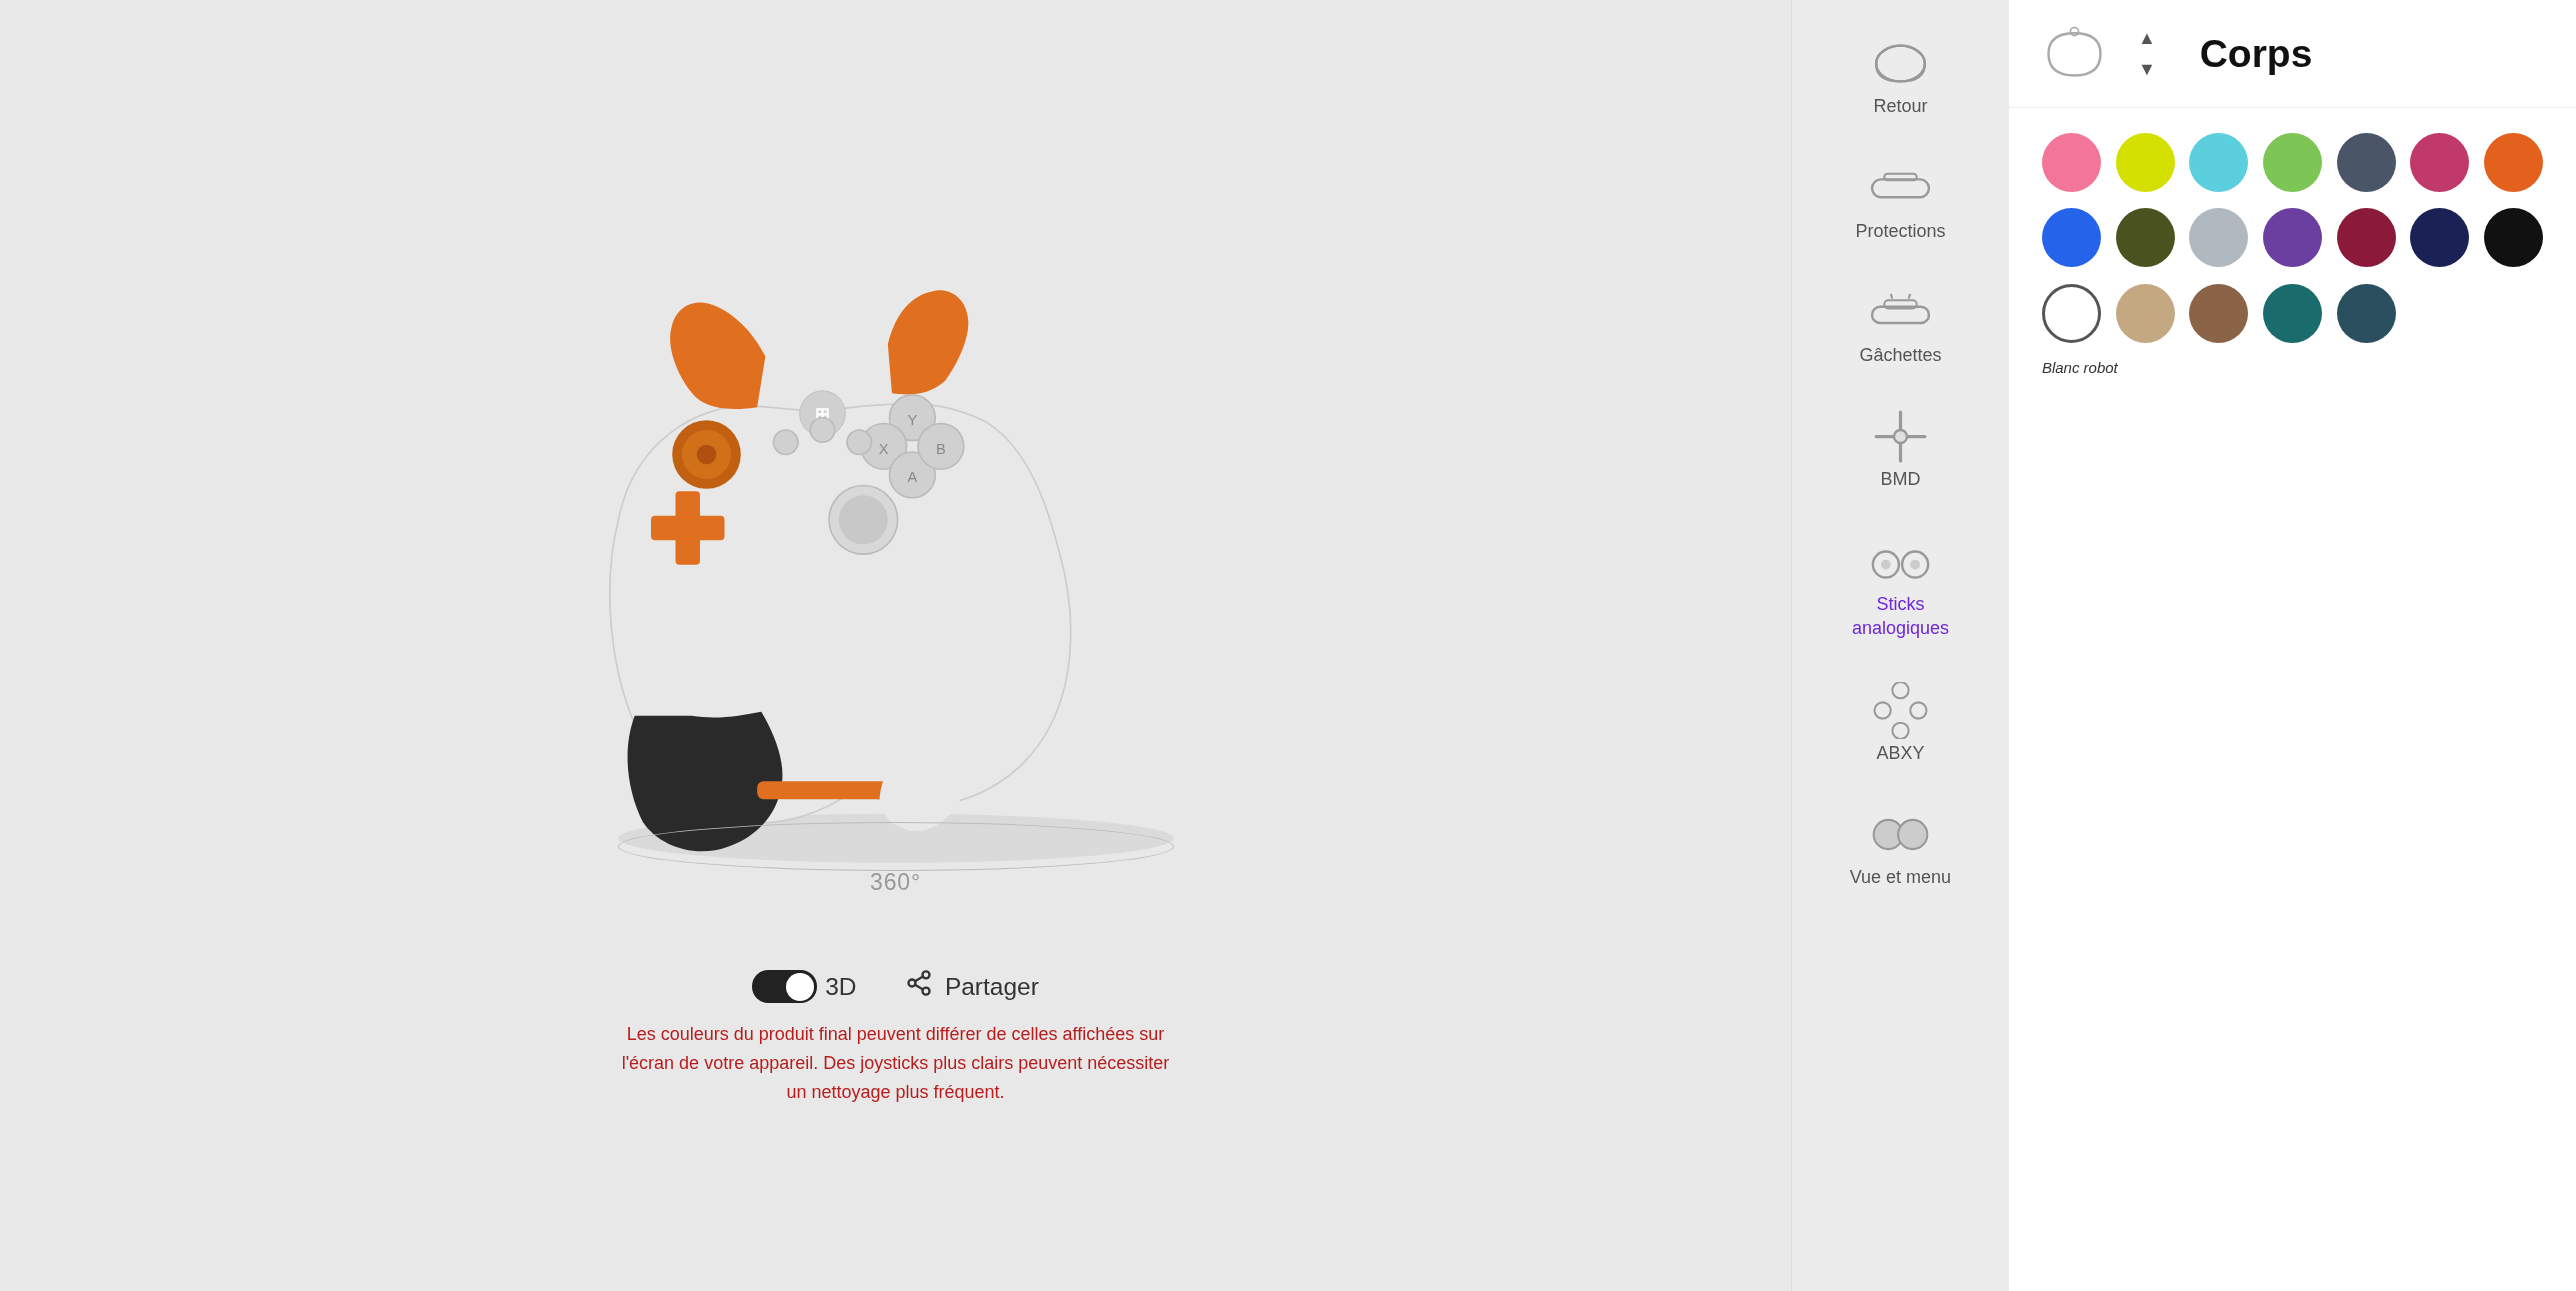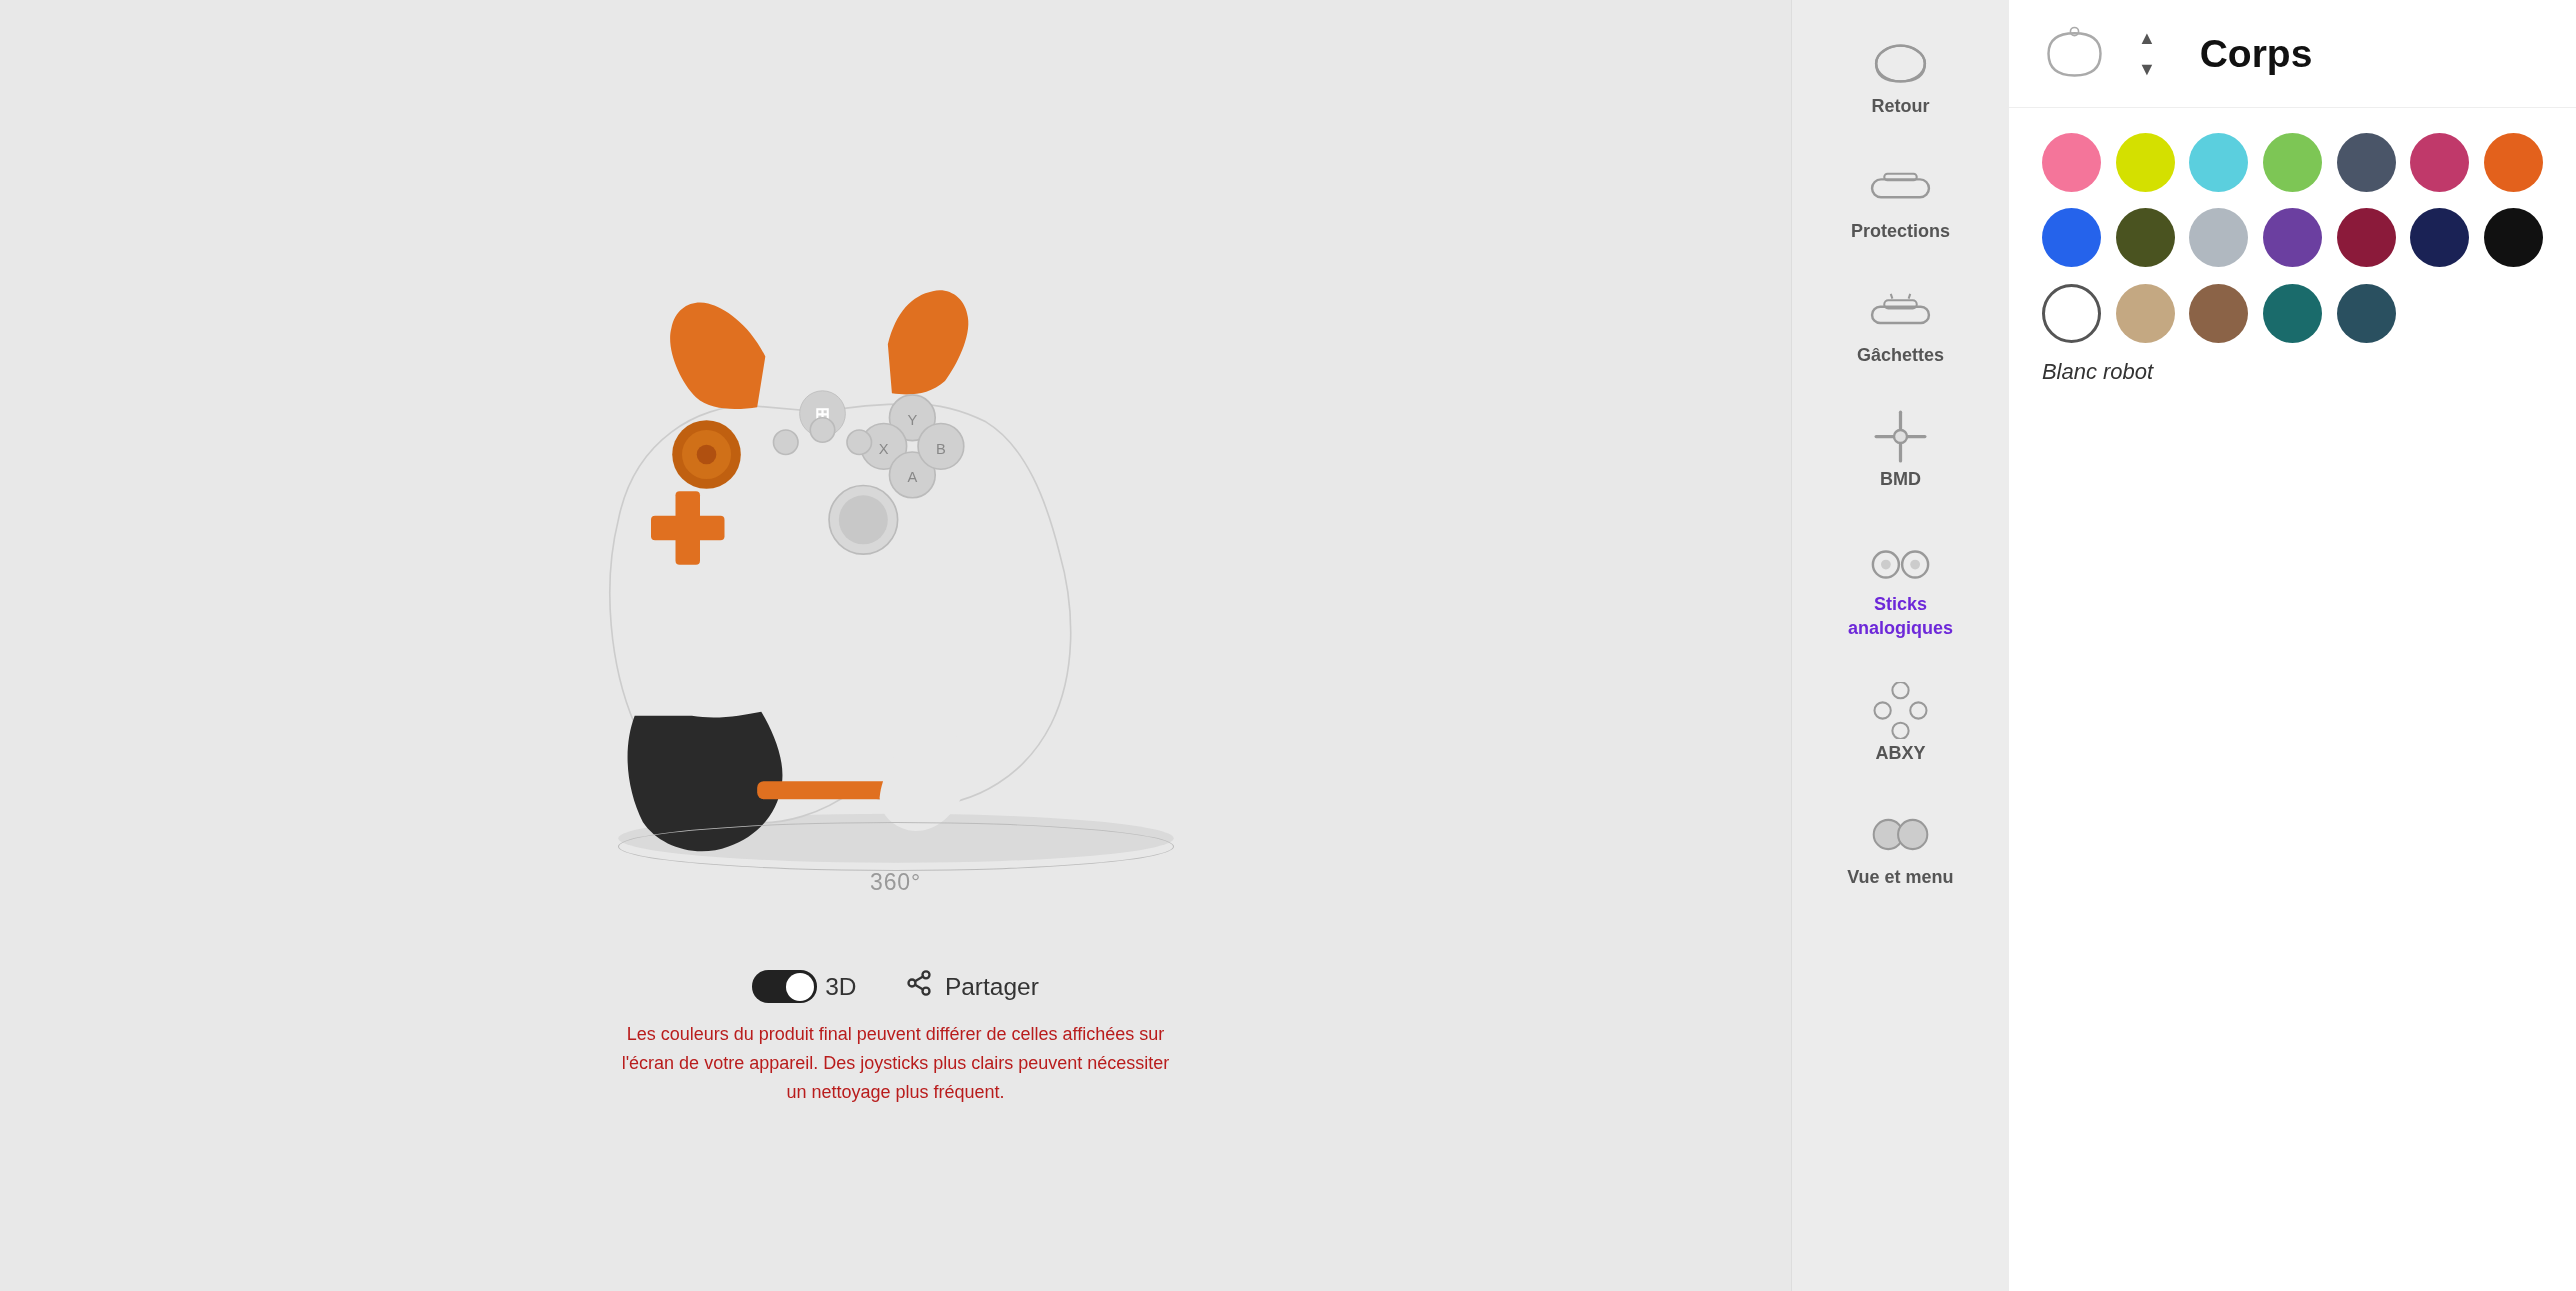--- a/index.html
+++ b/index.html
@@ -139,21 +139,20 @@
 
     
     .sidebar-nav {
       width: 229px;
       padding: 16.3px 0;
       display: flex;
       flex-direction: column;
       align-items: center;
       gap: 0;
       background: #ececec;
-      font-weight: bold;
     }
 
     .nav-item {
       width: 100%;
       display: flex;
       flex-direction: column;
       align-items: center;
       padding: 23px 8.2px;
       cursor: pointer;
       gap: 8.2px;
@@ -248,21 +247,21 @@
     .color-swatch.white-swatch {
       background: white;
       border: 2.5px solid #bbb;
     }
 
     .color-swatch.white-swatch.selected {
       border: 3.3px solid #555;
     }
 
     .selected-color-name {
-      font-size: 22px;
+      font-size: 15px;
       font-style: italic;
       color: #333;
       margin-top: 5px;
     }
 
     
     .sticks-label {
       font-size: 18px;
       color: #6d28d9;
       text-align: center;

